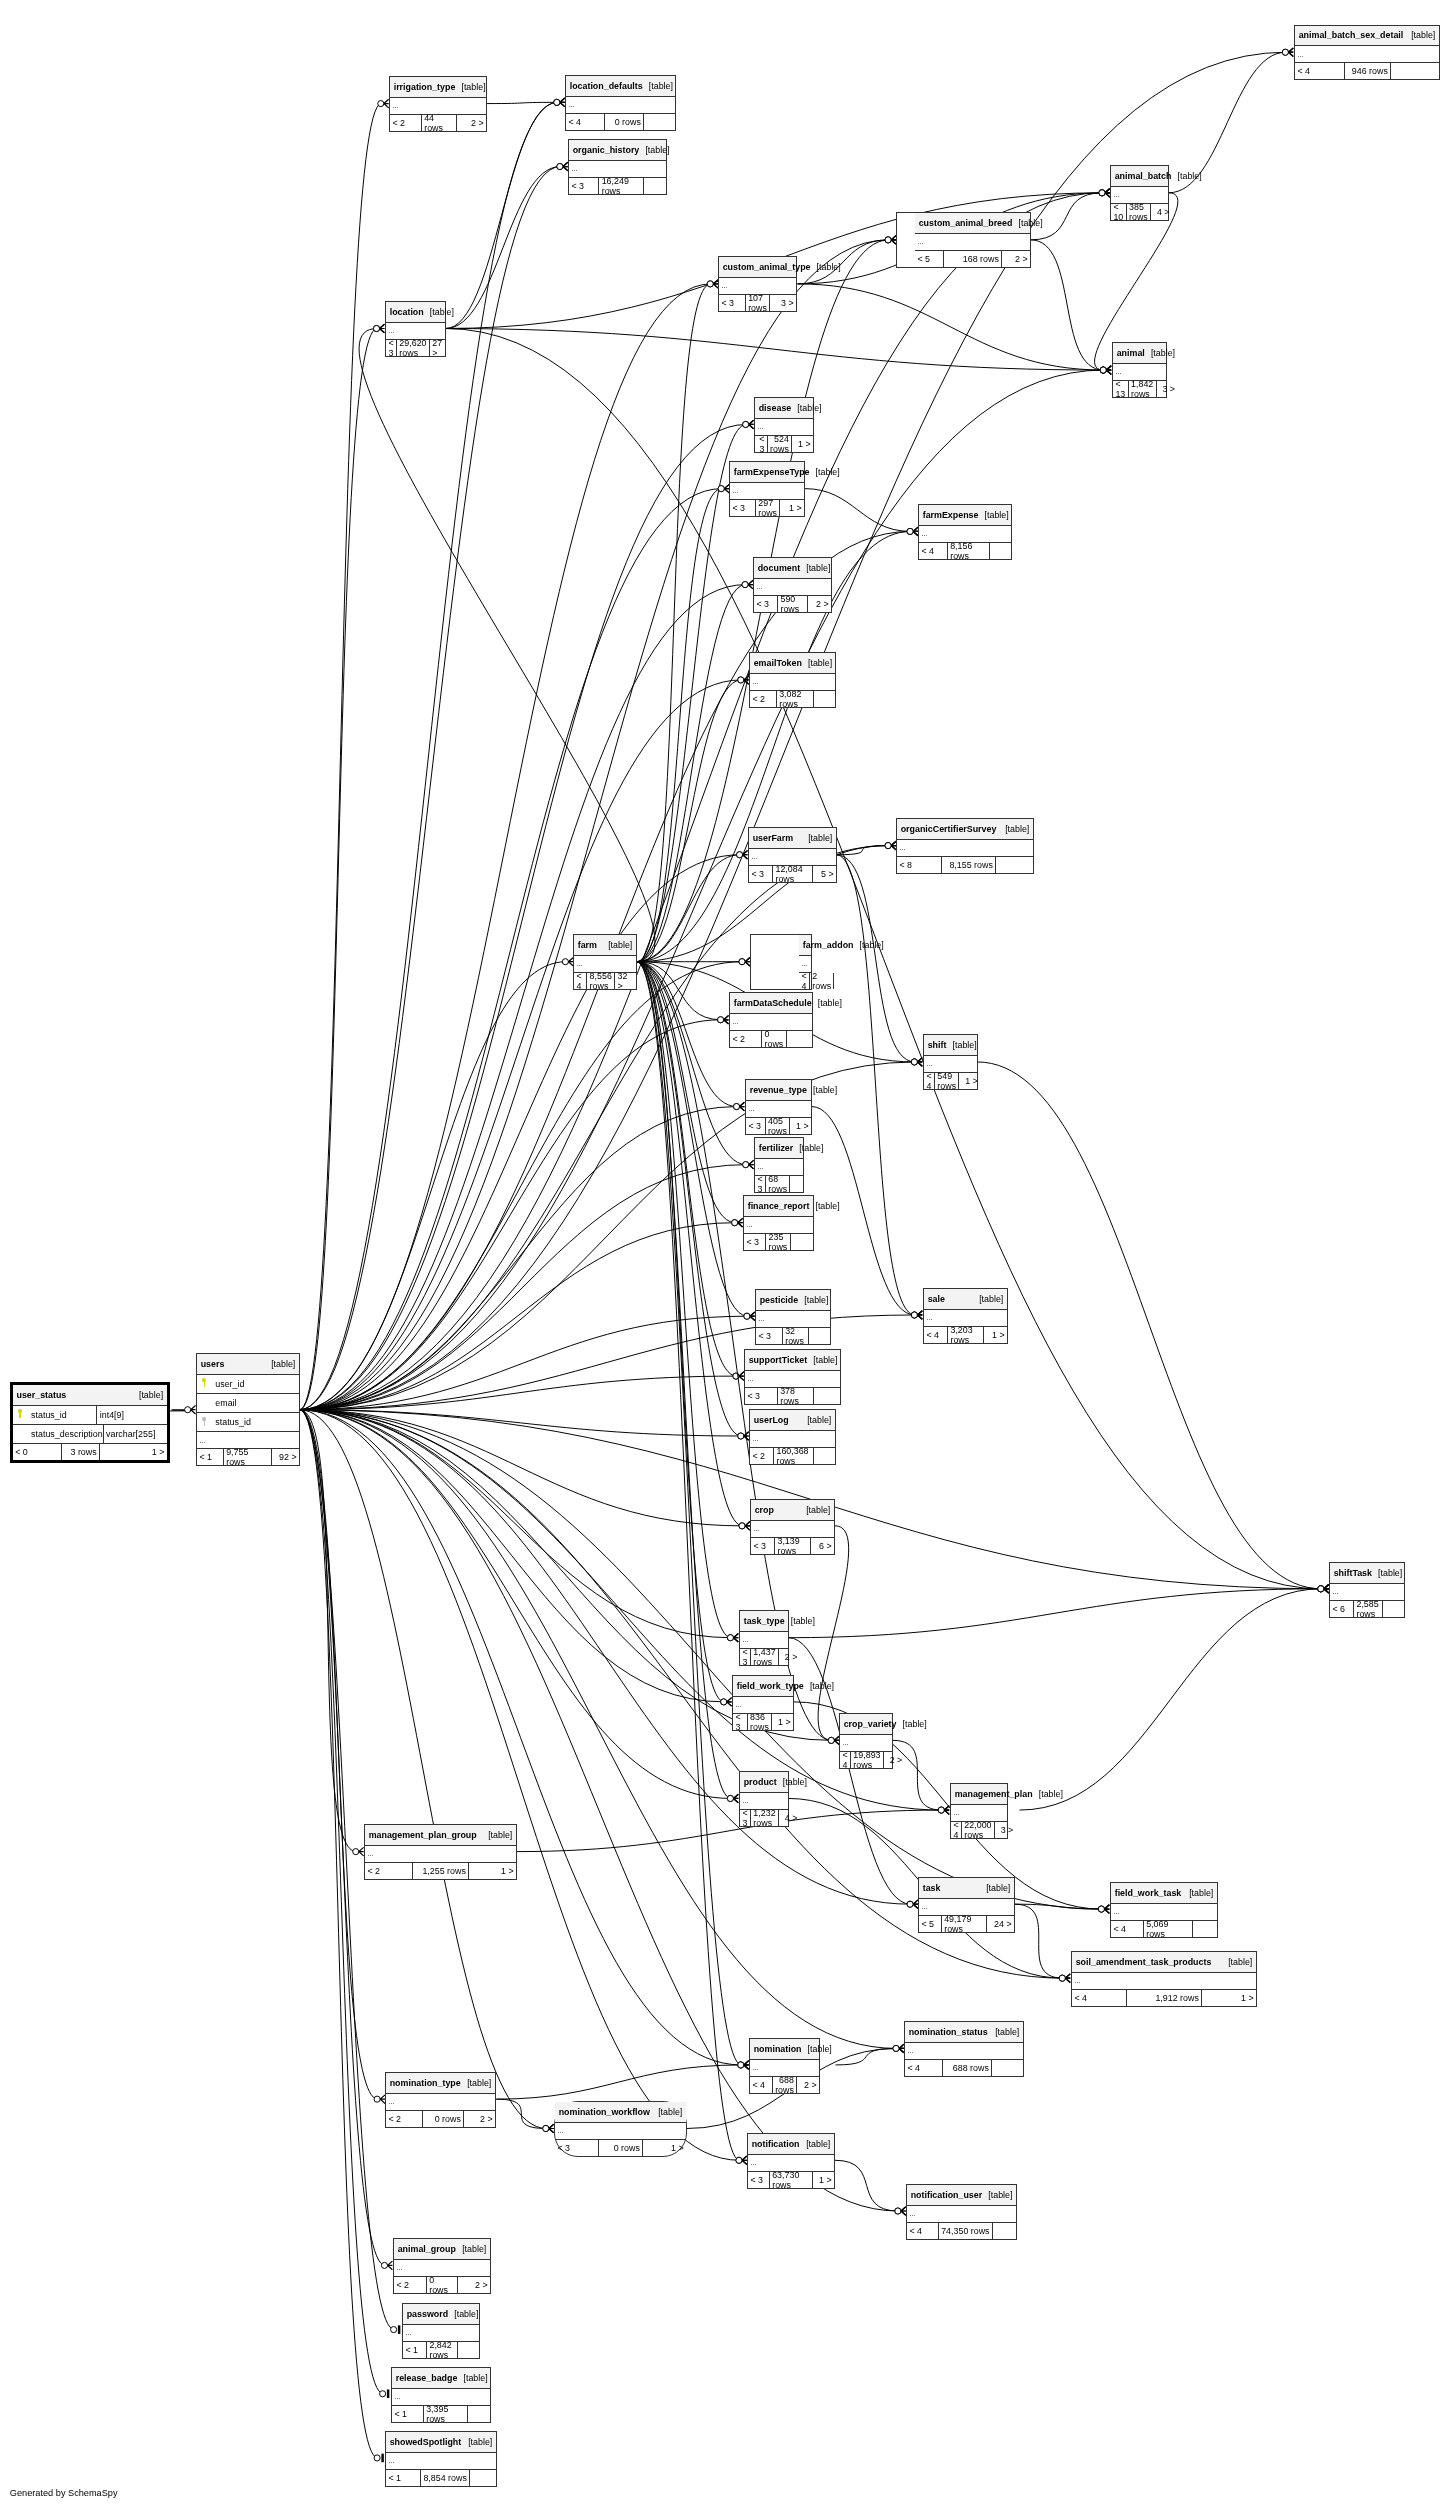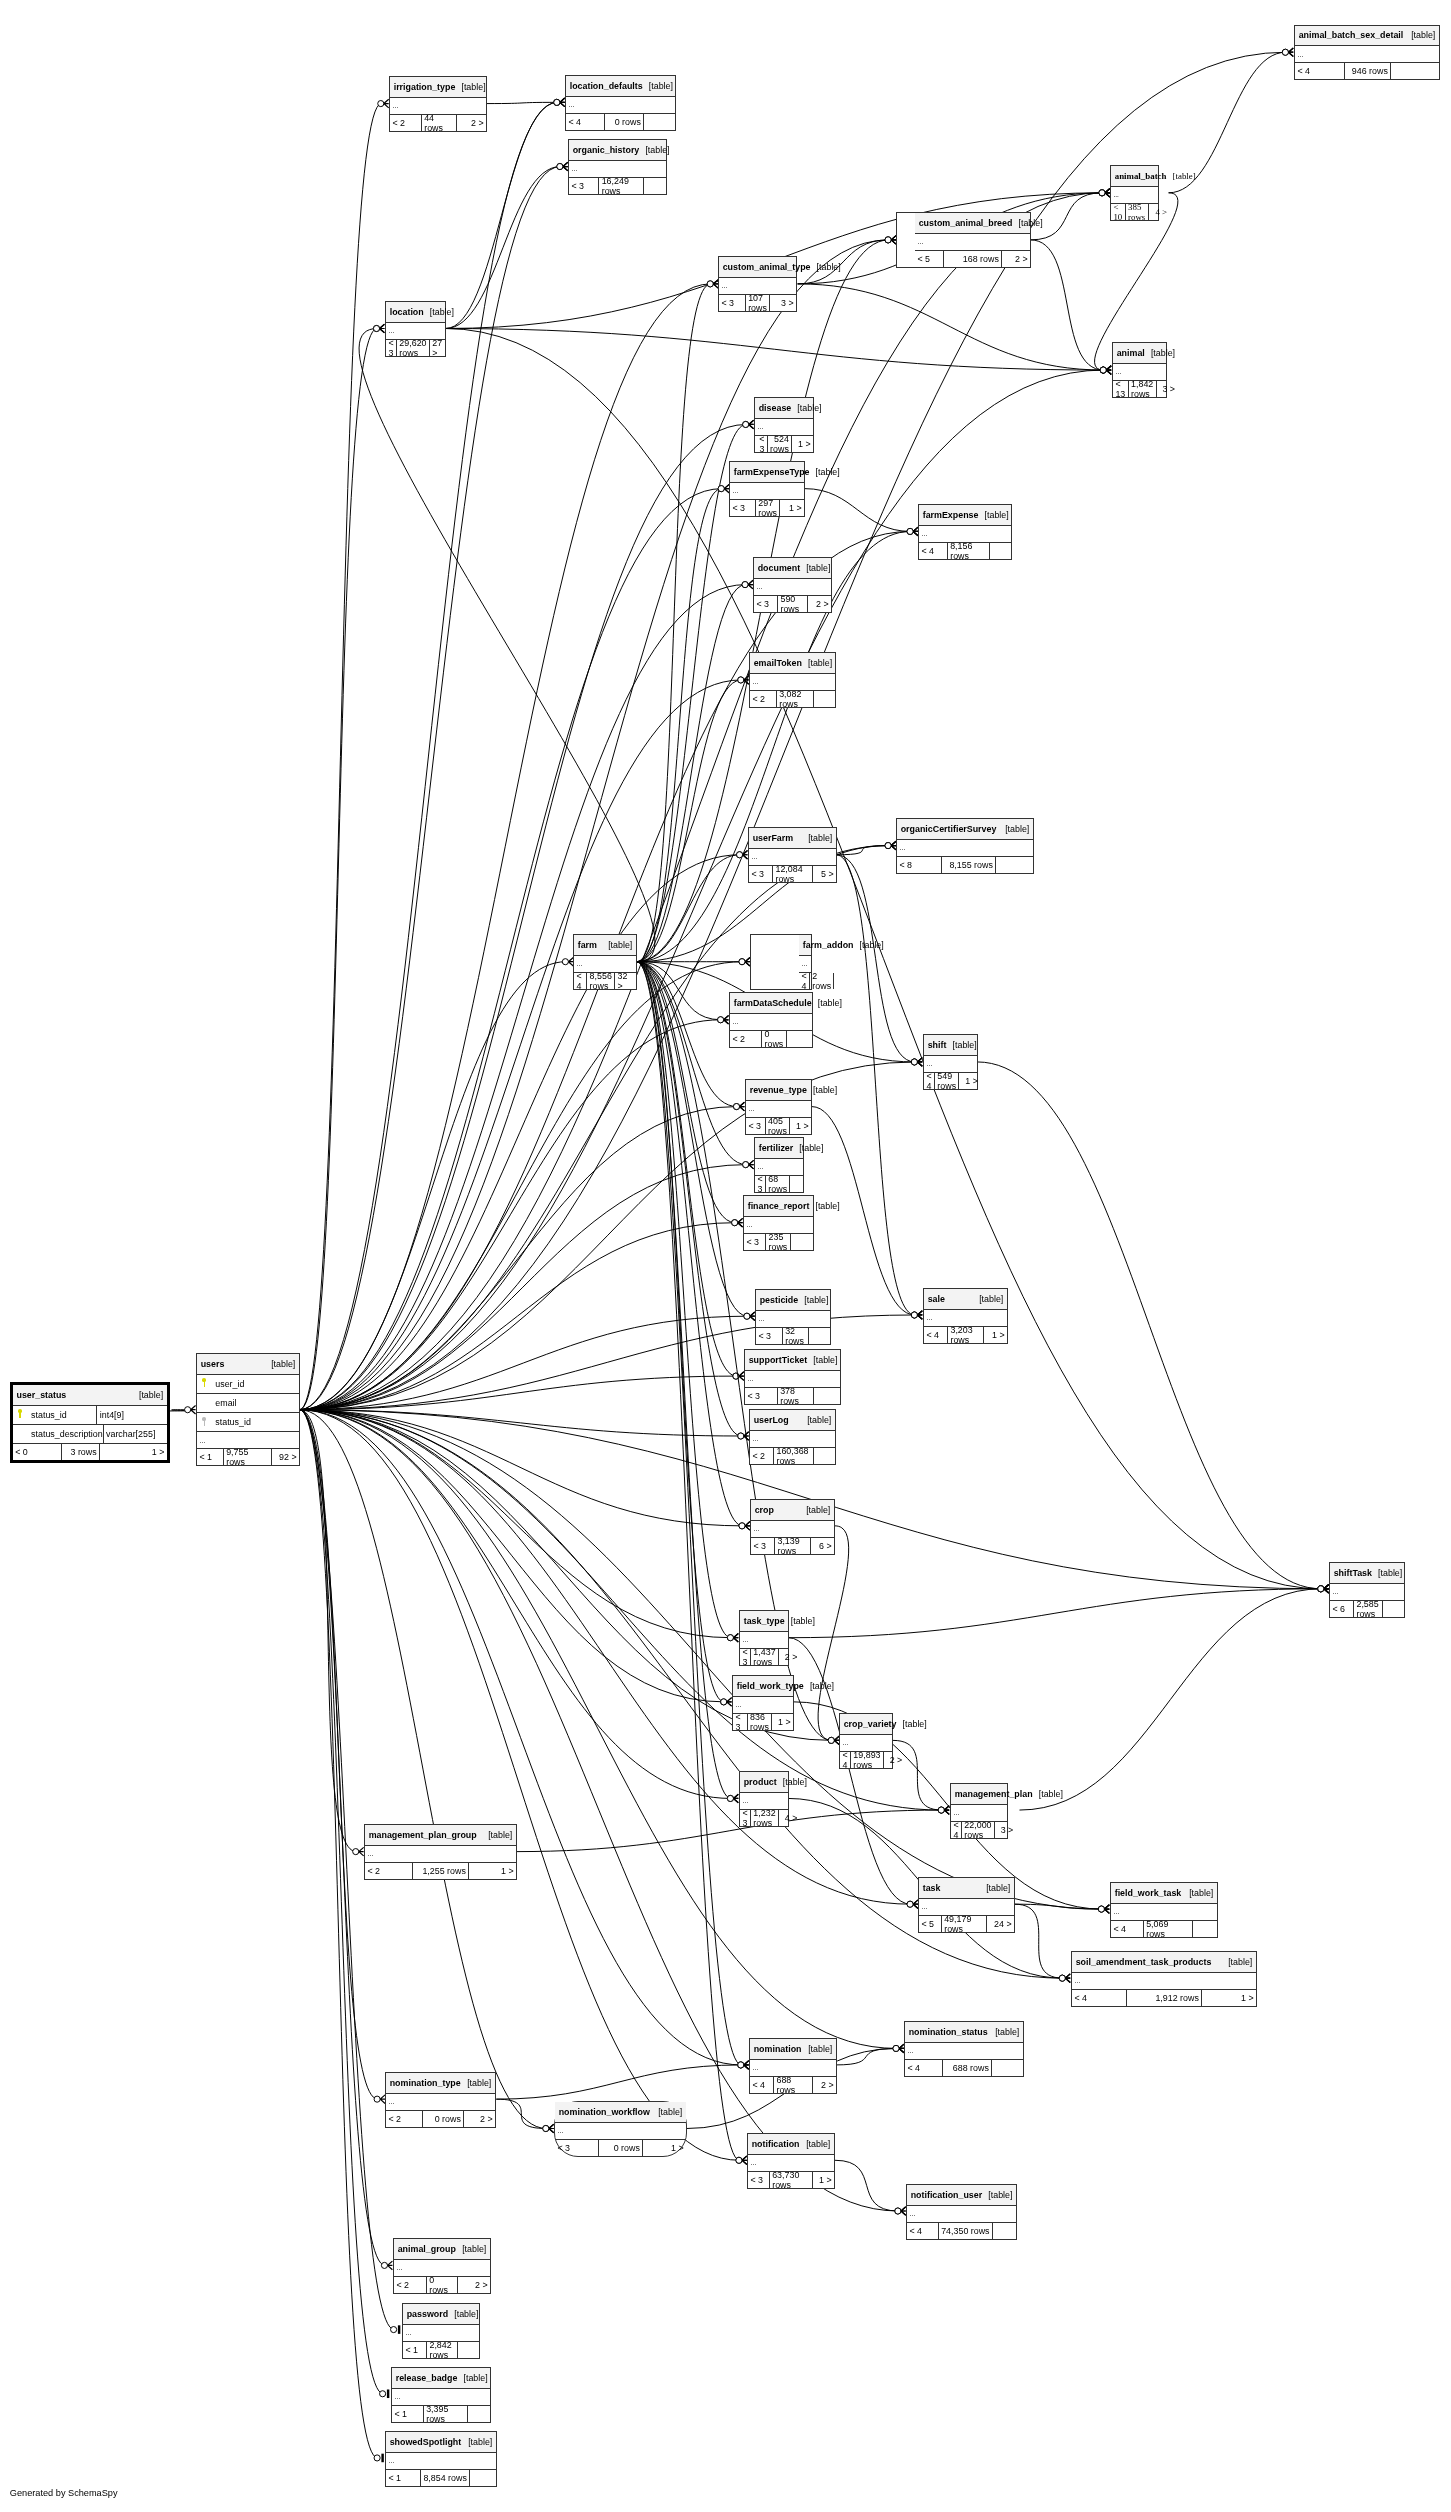--- a/index.html
+++ b/index.html
@@ -451,21 +451,21 @@
        <span class="nm">organic_history</span>
        <span class="kind">[table]</span>
      </div>
      <div class="dots">...</div>
      <div class="foot">
        <span class="l" style="width:24.5px">&lt; 3</span>
        <span class="m">16,249 rows</span>
        <span class="r" style="width:17px"></span>
      </div>
     </div>
-    <div class="tbl" id="t-animal_batch" style="left: 1110px; top: 165px; width: 49px; font-family: Liberation Serif, serif;">
+    <div class="tbl" id="t-animal_batch" style="left: 1110px; top: 165px; width: 59px;">
       <div class="hdr">
        <span class="nm">animal_batch</span>
        <span class="kind">[table]</span>
      </div>
      <div class="dots">...</div>
      <div class="foot">
        <span class="l" style="width:17px">&lt; 10</span>
        <span class="m">385 rows</span>
        <span class="r" style="width:17px">4 &gt;</span>
      </div>
@@ -871,21 +871,21 @@
        <span class="nm">nomination_status</span>
        <span class="kind">[table]</span>
      </div>
      <div class="dots">...</div>
      <div class="foot">
        <span class="l" style="width:32px">&lt; 4</span>
        <span class="m">688 rows</span>
        <span class="r" style="width:26px"></span>
      </div>
     </div>
-    <div class="tbl" id="t-nomination" style="left: 749px; top: 2038px; width: 88px;">
+    <div class="tbl" id="t-nomination" style="left: 749px; top: 2038px; width: 71px; text-align: right;">
       <div class="hdr">
        <span class="nm">nomination</span>
        <span class="kind">[table]</span>
      </div>
      <div class="dots">...</div>
      <div class="foot">
        <span class="l" style="width:18.3px">&lt; 4</span>
        <span class="m">688 rows</span>
        <span class="r" style="width:18.3px">2 &gt;</span>
      </div>

